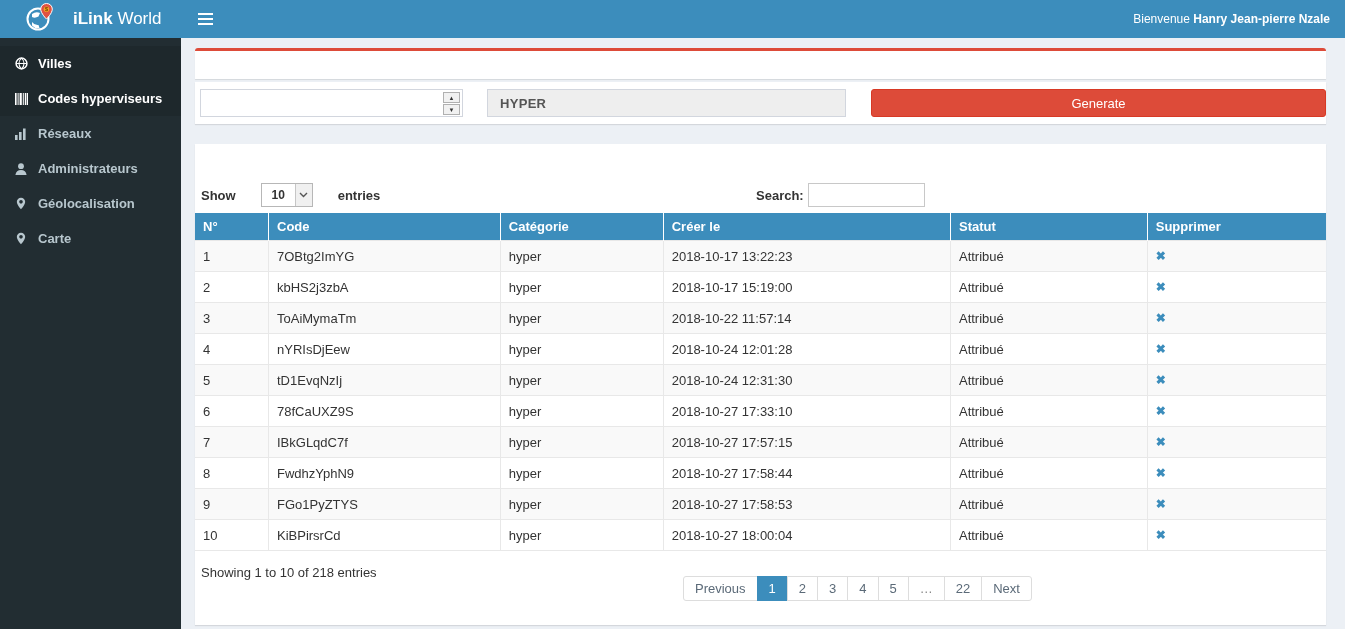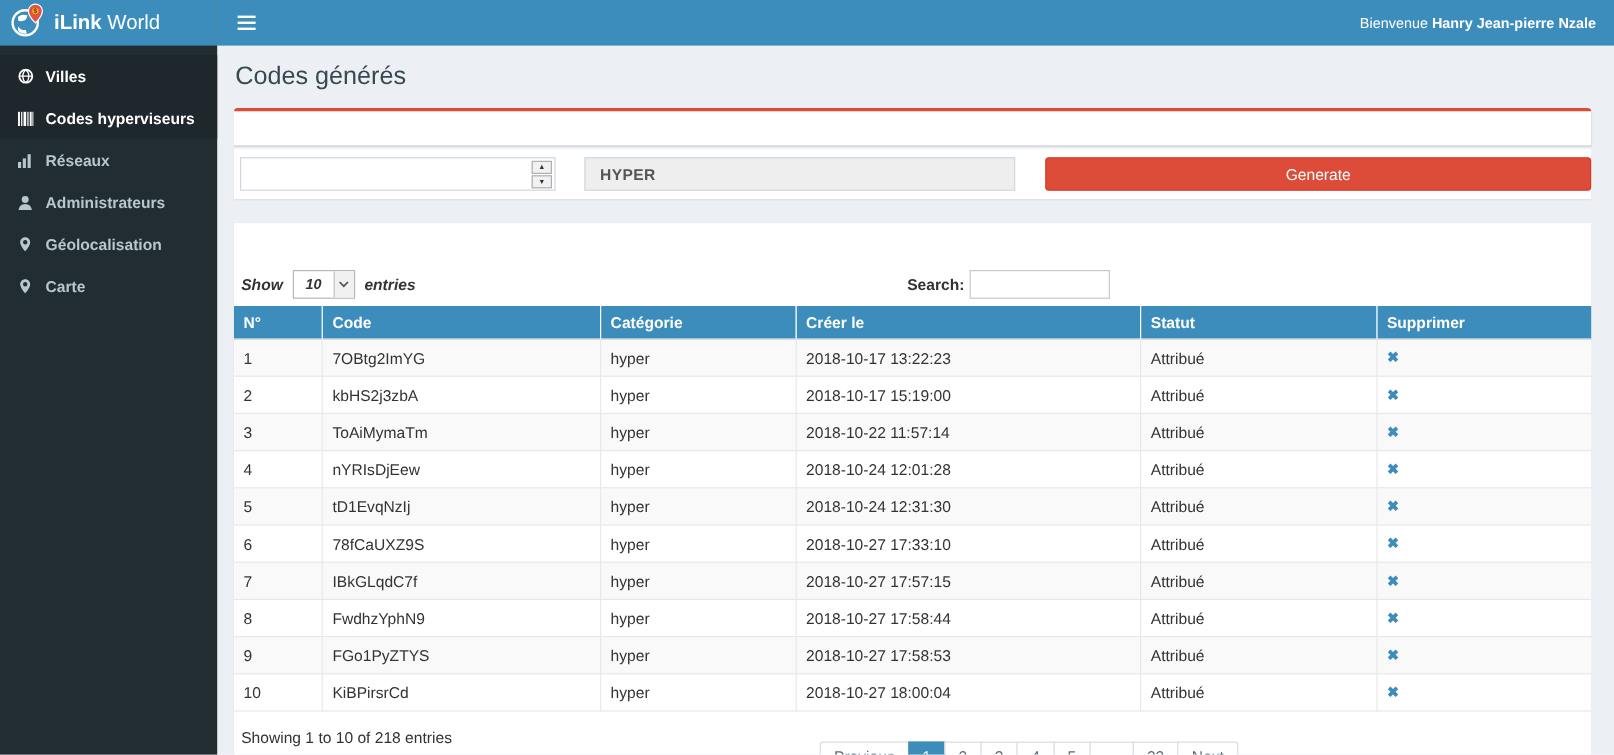--- a/index.html
+++ b/index.html
@@ -1,21 +1,21 @@
 <!DOCTYPE html>
 <html><head>
 <meta charset="utf-8">
 <style>
   * { margin:0; padding:0; box-sizing:border-box; }
   html,body { width:1345px; height:629px; overflow:hidden; }
   body { font-family:"Liberation Sans", sans-serif; background:#ecf0f5; position:relative; }
 
   
   .sidebar { position:absolute; left:0; top:0; bottom:0; width:181px; background:#222d32; z-index:2; }
-  .logo { height:38px; background:#3c8dbc; display:flex; align-items:center; padding-left:8px; gap:7px; }
+  .logo { height:38px; background:#3c8dbc; display:flex; align-items:center; padding-left:25px; gap:18px; }
   .brand { color:#fff; font-size:17px; white-space:nowrap; }
   .brand b { font-weight:700; }
   .menu { padding-top:8px; }
   .sb-item { height:35px; display:flex; align-items:center; gap:10px; padding:0 14px; color:#b8c7ce; font-size:13px; font-weight:600; cursor:pointer; }
   .sb-item.active { background:#1e282c; color:#fff; }
   .sb-icon { width:14px; display:flex; justify-content:center; align-items:center; }
 
   
   .navbar { position:absolute; left:181px; right:0; top:0; height:38px; background:#3c8dbc; display:flex; align-items:center; justify-content:space-between; padding:0 15px; }
   .hamburger { display:flex; flex-direction:column; gap:3px; cursor:pointer; padding:4px 2px; }
@@ -33,21 +33,21 @@
 
   .input-qty { width:263px; height:28px; border:1px solid #d2d6de; background:#fff; position:relative; margin-right:24px; }
   .spinner { position:absolute; right:2px; top:2px; width:17px; }
   .spin-btn { height:11px; width:17px; background:#f1f1f1; border:1px solid #b0b0b0; display:flex; align-items:center; justify-content:center; font-size:6px; line-height:6px; color:#333; cursor:pointer; }
   .spin-btn.up { margin-bottom:1px; }
   .input-cat { width:359px; height:28px; background:#eee; border:1px solid #d2d6de; color:#555; font-weight:700; font-size:13px; padding-left:12px; margin-right:25px; font-family:"Liberation Sans",sans-serif; letter-spacing:.3px; }
   .btn-generate { flex:1; height:28px; background:#dd4b39; border:1px solid #d73925; border-radius:3px; color:#fff; font-size:13px; cursor:pointer; font-family:"Liberation Sans",sans-serif; }
 
   .box-table { padding-top:38px; min-height:460px; }
   .dt-top { display:flex; align-items:center; margin:0 6px 3px; height:26px; position:relative; }
-  .show-group { display:flex; align-items:center; gap:8px; font-size:13px; font-weight:700; color:#333;font-style:italic; }
+  .show-group { display:flex; align-items:center; gap:25px; font-size:13px; font-weight:700; color:#333; }
   .select { width:52px; height:24px; border:1px solid #b7b7b7; background:#fff; display:flex; cursor:pointer; }
   .select .val { flex:1; text-align:center; font-size:12px; font-weight:700; line-height:22px; color:#333; }
   .select .chev { width:17px; background:#f0f0f0; border-left:1px solid #c6c6c6; display:flex; align-items:center; justify-content:center; }
   .search-group { position:absolute; left:555px; display:flex; align-items:center; gap:4px; font-size:13px; font-weight:700; color:#333; }
   .search-input { width:117px; height:24px; border:1px solid #c8c8c8; background:#fff; padding:0 6px; font-size:13px; font-family:"Liberation Sans",sans-serif; }
 
   table { width:100%; border-collapse:collapse; margin-top:5px; }
   thead th { background:#3c8dbc; color:#fff; font-size:13px; font-weight:700; text-align:left; padding:6px 8px; border-right:1px solid #fff; cursor:pointer; }
   thead th:last-child { border-right:none; }
   tbody td { font-size:13px; color:#333; padding:7px 8px; border:1px solid #e8e8e8; line-height:15px; }
@@ -155,21 +155,20 @@
     <span></span>
       <span></span>
       <span></span>
   </div>
   <div class="welcome">
     <span>Bienvenue </span><b>Hanry Jean-pierre Nzale</b>
   </div>
 </div>
 
 <div class="content">
-  <div class="page-title">Codes générés</div>
 
   <div class="box box-empty"></div>
 
   <div class="box box-form">
     <div class="input-qty">
       <span></span>
       <div class="spinner">
         <div class="spin-btn up">▲</div>
         <div class="spin-btn">▼</div>
       </div>

